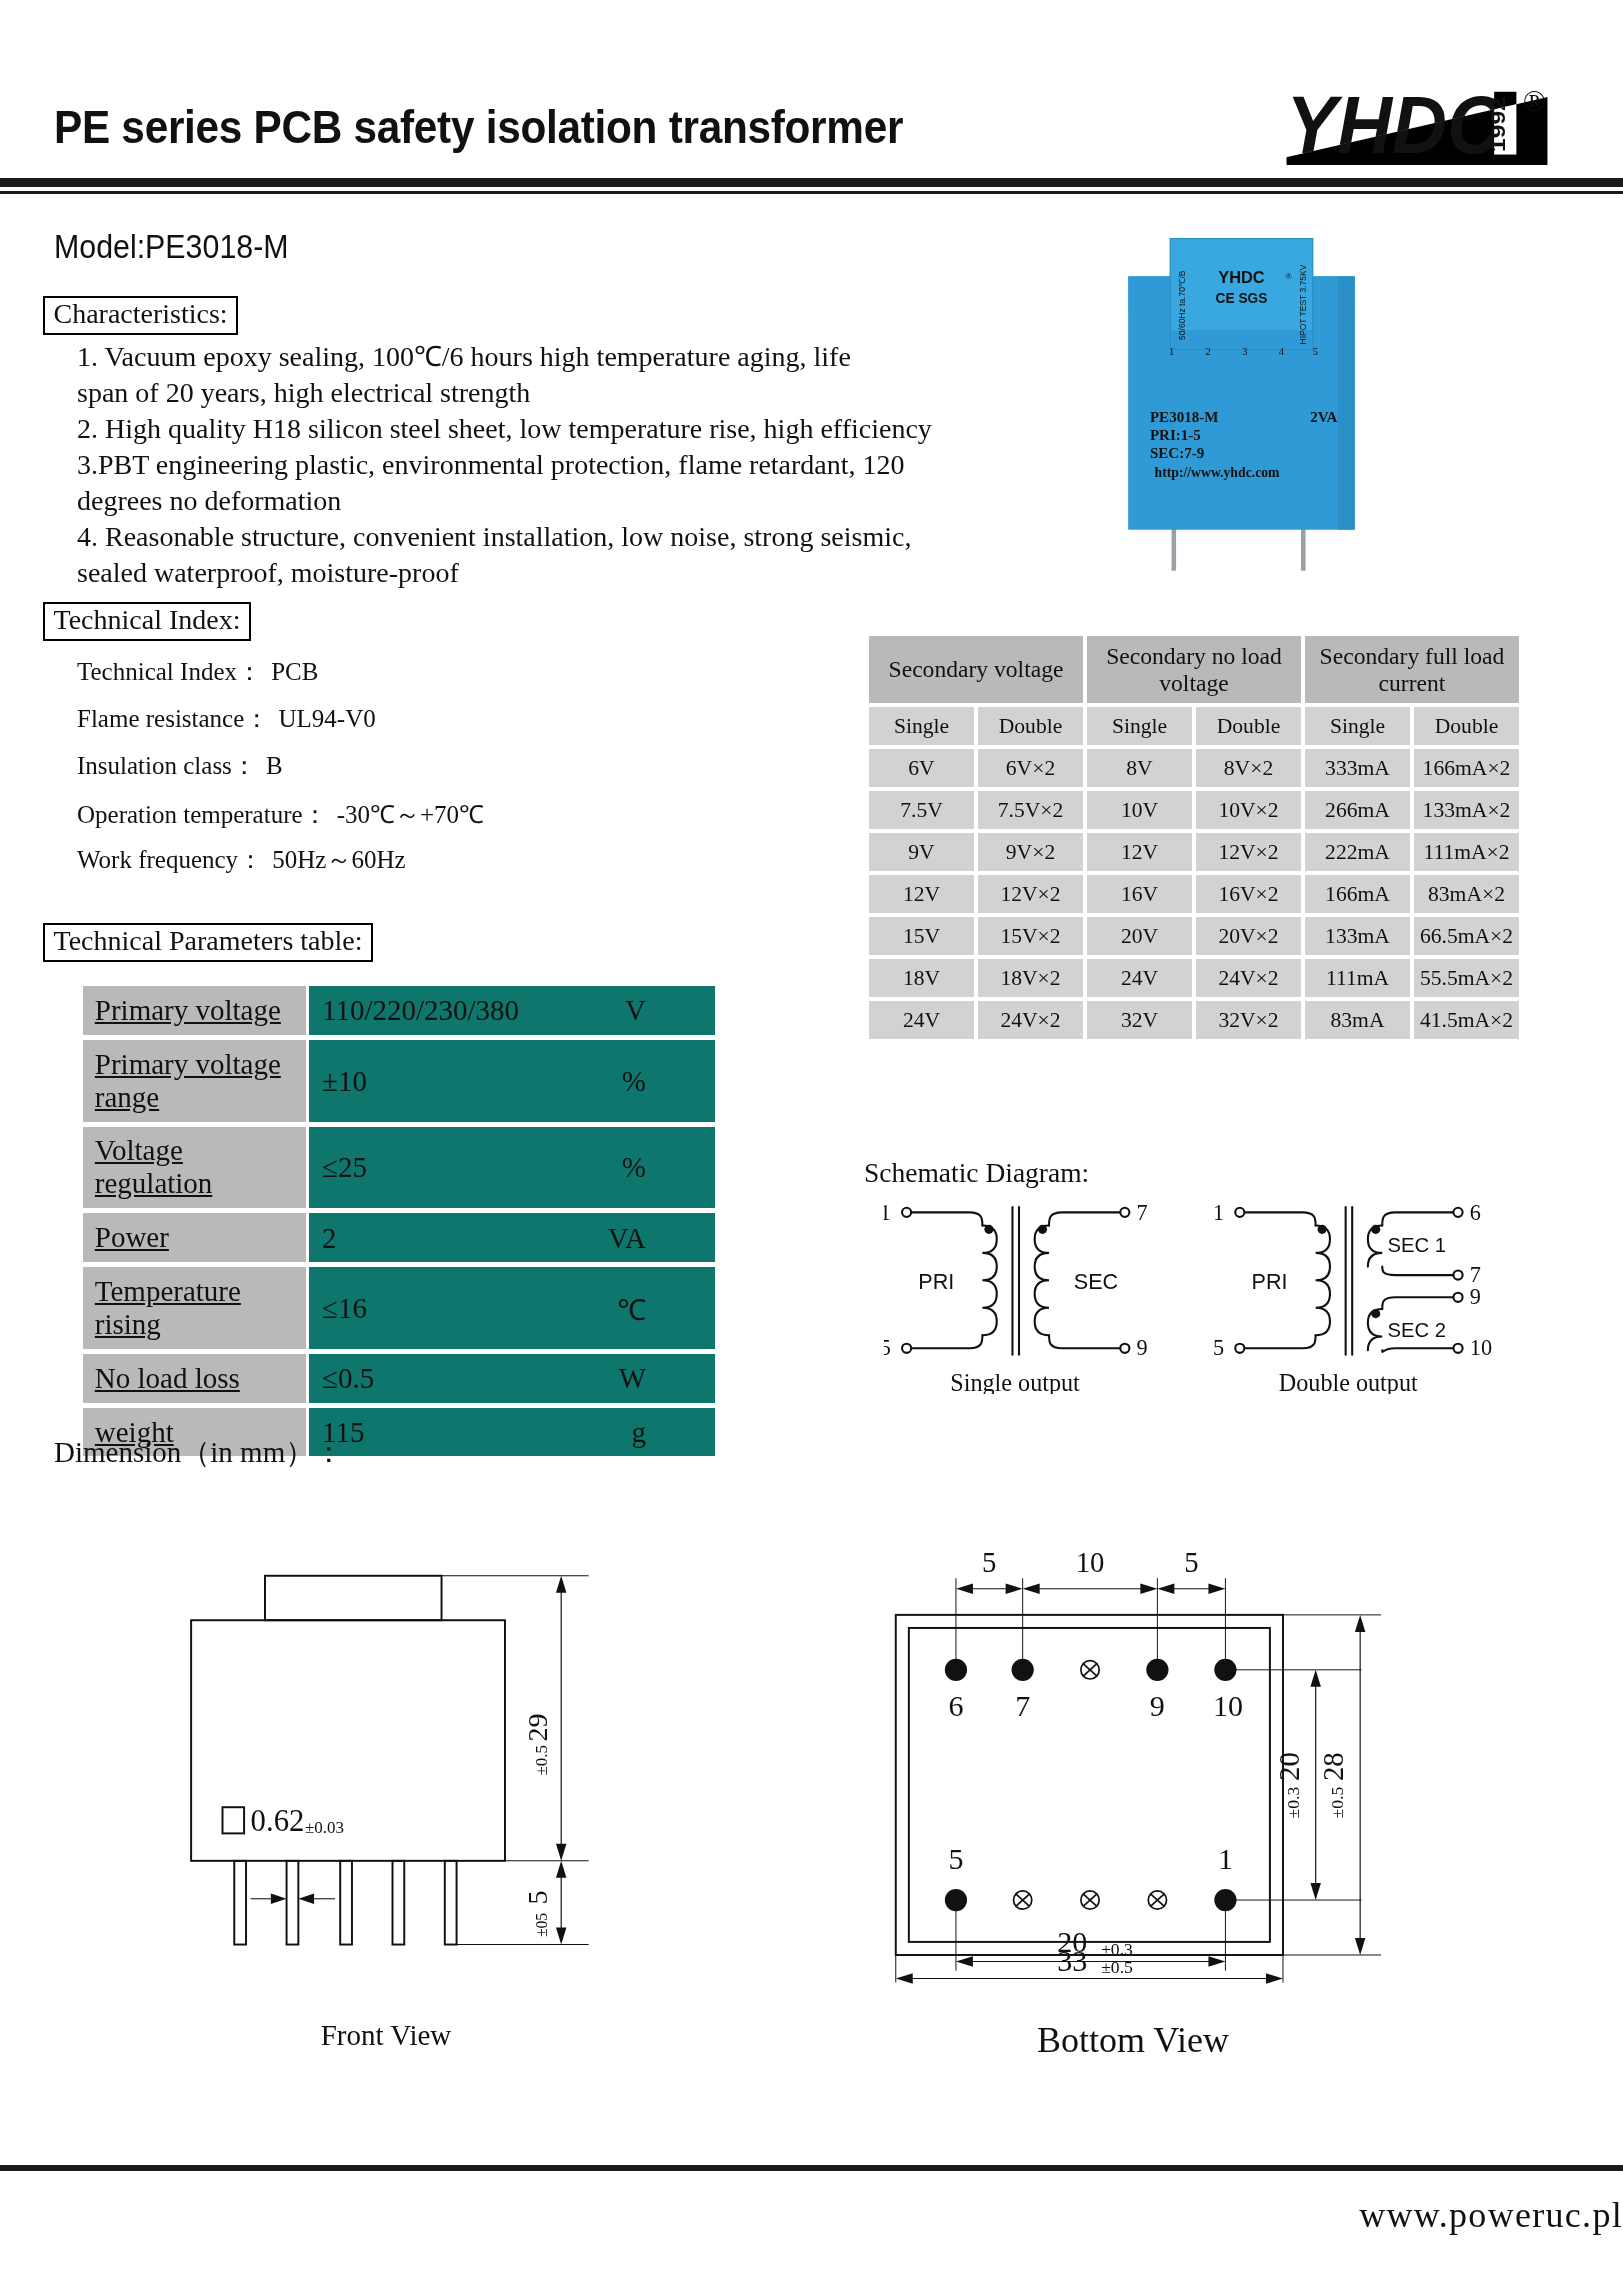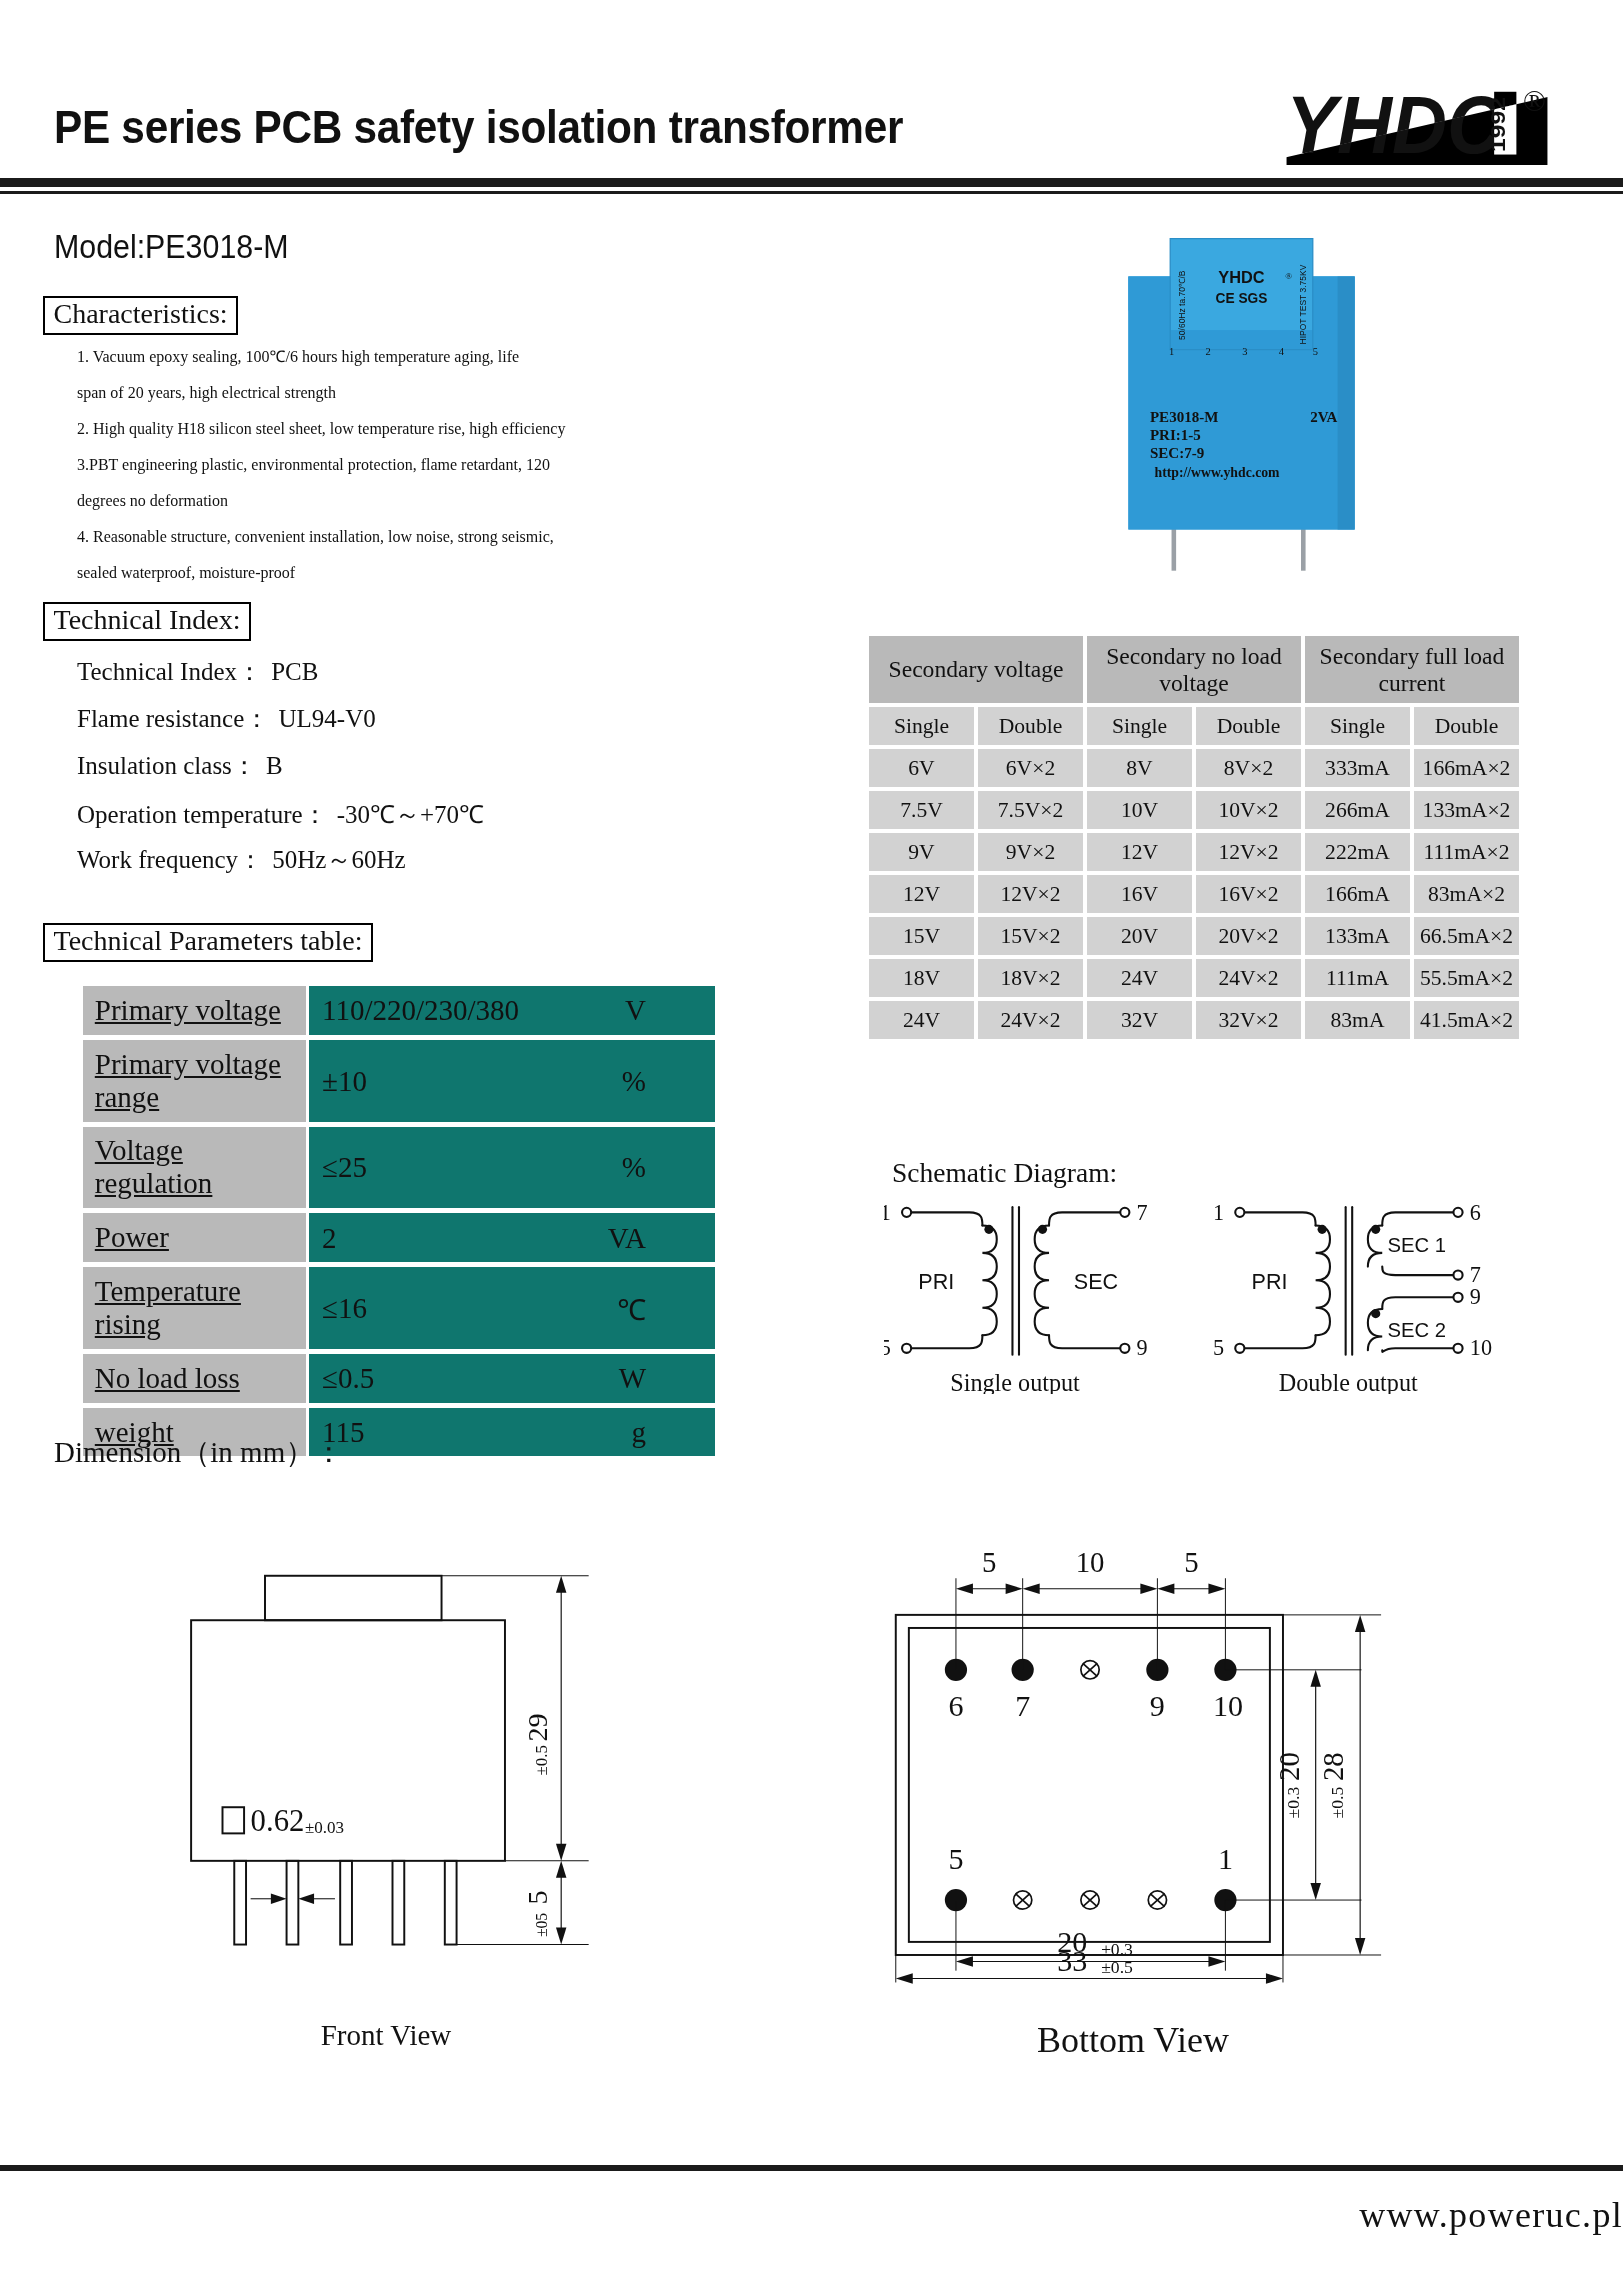--- a/index.html
+++ b/index.html
@@ -57,21 +57,21 @@
     white-space:nowrap;
     background:#fff;
   }
   #box-characteristics { left:43px; top:296px; }
   #box-technical-index { left:43px; top:602px; }
   #box-params-table    { left:43px; top:923px; }
 
   
   #char-list {
     position:absolute; left:77px; top:339px; width:864px;
-    font-size:16px; line-height:36px;
+    font-size:28px; line-height:36px;
   }
   #char-list div { white-space:nowrap; }
 
   
   #ti-list {
     position:absolute; left:77px; top:655px; width:864px;
     font-size:25px;
   }
   #ti-list .ti-row { height:47px; white-space:nowrap; }
   #ti-list .ti-row .k { }
@@ -107,21 +107,21 @@
     height:39px;
   }
   #sec-table .subhdr td, #sec-table .datarow td {
     background:#d2d2d2; text-align:center; padding:6.5px 2.6px;
     width:105px; height:35px;
   }
   #sec-table .subhdr td { font-size:21.6px; }
 
   
   #schematic-title {
-    position:absolute; left:892px; top:1157px; font-size:27.5px;
+    position:absolute; left:864px; top:1157px; font-size:27.5px;
   }
   #schematic-svg { position:absolute; left:884px; top:1198px; }
 
   
   #dim-title { position:absolute; left:54px; top:1433px; font-size:29px; white-space:nowrap; }
   #front-svg  { position:absolute; left:183px; top:1564px; }
   #bottom-svg { position:absolute; left:864px; top:1505px; }
   #front-caption  { position:absolute; left:0px; top:2019px; width:772px; text-align:center; font-size:29px; }
   #bottom-caption { position:absolute; left:871px; top:2019px; width:524px; text-align:center; font-size:36px; }
 

